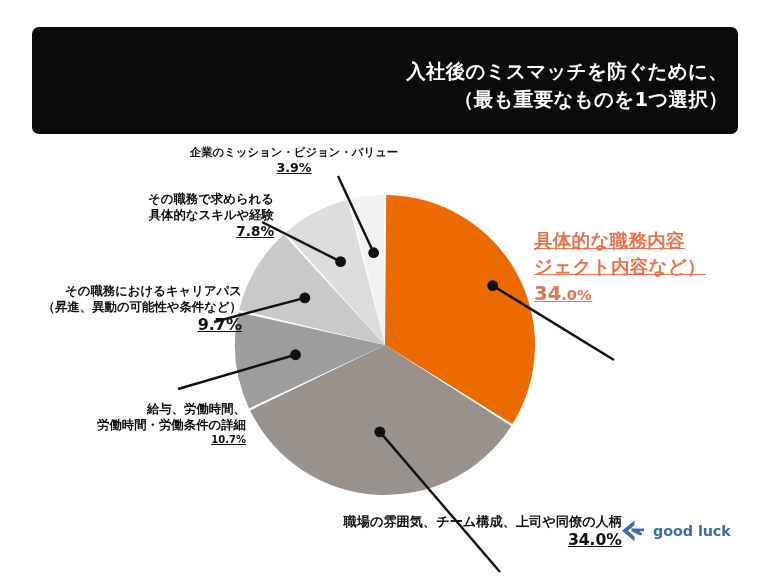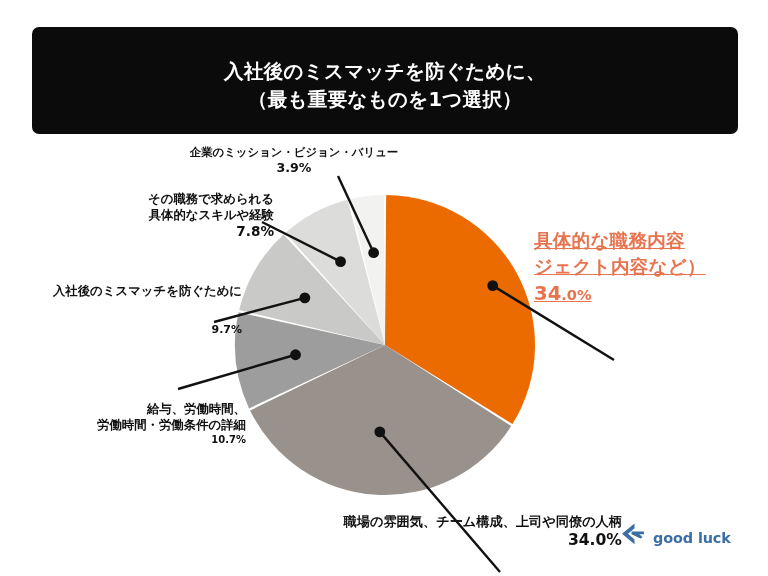--- a/index.html
+++ b/index.html
@@ -7,66 +7,66 @@
     width:768px;height:576px;overflow:hidden;background:#ffffff;
     font-family:"DejaVu Sans","Liberation Sans",sans-serif;
     position:relative;
   }
   #stage{position:absolute;inset:0;}
 
   
   .title-banner{
     position:absolute;left:32px;top:27px;width:706px;height:107px;
     background:#0b0b0b;border-radius:7px;
-    display:flex;flex-direction:column;align-items:center;justify-content:center;
+    display:flex;flex-direction:column;align-items:flex-end;justify-content:center;
     box-sizing:border-box;padding:18px 10px 8px;
   }
   .title-line{
     color:#ffffff;font-weight:700;font-size:19.5px;line-height:1.42;
     letter-spacing:.3px;white-space:nowrap;text-align:center;
   }
 
   
   #pie-wrap{position:absolute;left:0;top:0;width:768px;height:576px;}
   svg.pie{position:absolute;left:0;top:0;}
 
   
   .callout{position:absolute;color:#111111;font-weight:700;}
   .callout .ln{white-space:nowrap;line-height:1.30;}
-  .callout .pct{line-height:1.30;font-weight:700;}
+  .callout .pct{line-height:1.30;font-weight:700;text-decoration:underline;}
 
   .c-mvv{left:185px;top:145px;font-size:11.4px;text-align:center;width:218px;}
   .c-mvv .pct{font-size:12.6px;}
 
   .c-skill{left:92px;top:191px;font-size:12.4px;text-align:right;width:182px;}
   .c-skill .pct{font-size:13.6px;}
 
   .c-career{left:16px;top:283px;font-size:12.4px;text-align:right;width:226px;}
-  .c-career .pct{font-size:11px;margin-top:24px;}
+  .c-career .pct{font-size:16px;}
 
   .c-salary{left:44px;top:401px;font-size:12.4px;text-align:right;width:202px;}
   .c-salary .pct{font-size:10px;}
 
   .c-atmos{left:272px;top:513px;font-size:13.2px;text-align:right;width:350px;}
   .c-atmos .pct{font-size:15.6px;}
 
   
   .c-job{
     position:absolute;left:534px;top:228px;width:232px;
     color:#E8744F;font-weight:700;font-size:18.6px;line-height:1.40;
     text-align:left;letter-spacing:.2px;text-decoration:underline;
   }
   .c-job .ln{white-space:nowrap;}
   .c-job .pct{font-size:19.6px;letter-spacing:0;}
   .c-job .pct .small{font-size:14.6px;}
 
   
   .logo{
     position:absolute;left:620px;top:516px;height:30px;
-    display:flex;align-items:flex-end;gap:7px;
+    display:flex;align-items:center;gap:7px;
   }
   .logo-mark{width:26px;height:24px;display:block;}
   .logo-text{
     color:#3A6EA5;font-weight:700;font-size:14.4px;letter-spacing:-.1px;
     white-space:nowrap;
   }
 </style>
 </head>
 <body>
 
@@ -109,21 +109,22 @@
     <div class="pct">3.9%</div>
   </div>
 
   <div class="callout c-skill">
     <div class="ln">その職務で求められる</div>
     <div class="ln">具体的なスキルや経験</div>
     <div class="pct">7.8%</div>
   </div>
 
   <div class="callout c-career">
-    <div class="ln">入社後のミスマッチを防ぐために</div>
+    <div class="ln">その職務におけるキャリアパス</div>
+    <div class="ln">（昇進、異動の可能性や条件など）</div>
     <div class="pct">9.7%</div>
   </div>
 
   <div class="callout c-salary">
     <div class="ln">給与、労働時間、</div>
     <div class="ln">労働時間・労働条件の詳細</div>
     <div class="pct">10.7%</div>
   </div>
 
   <div class="callout c-atmos">

